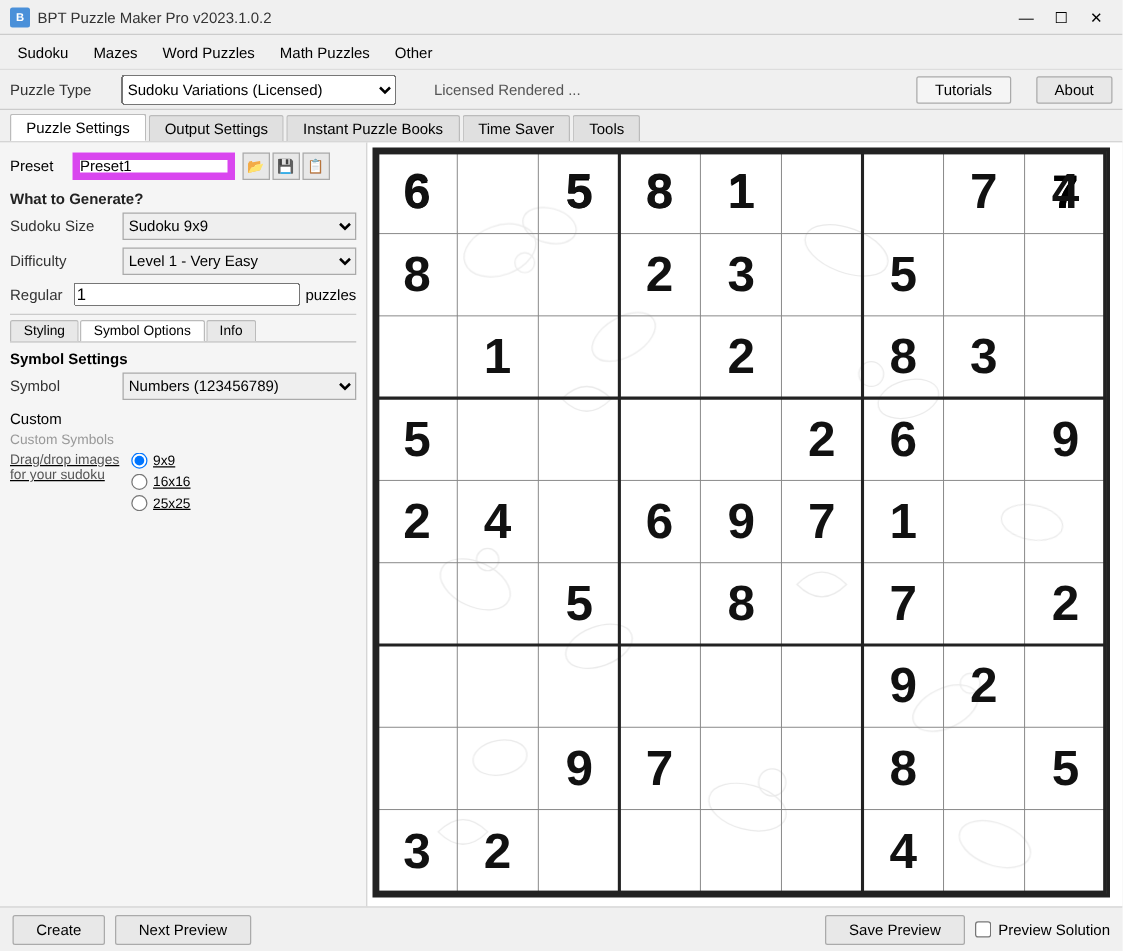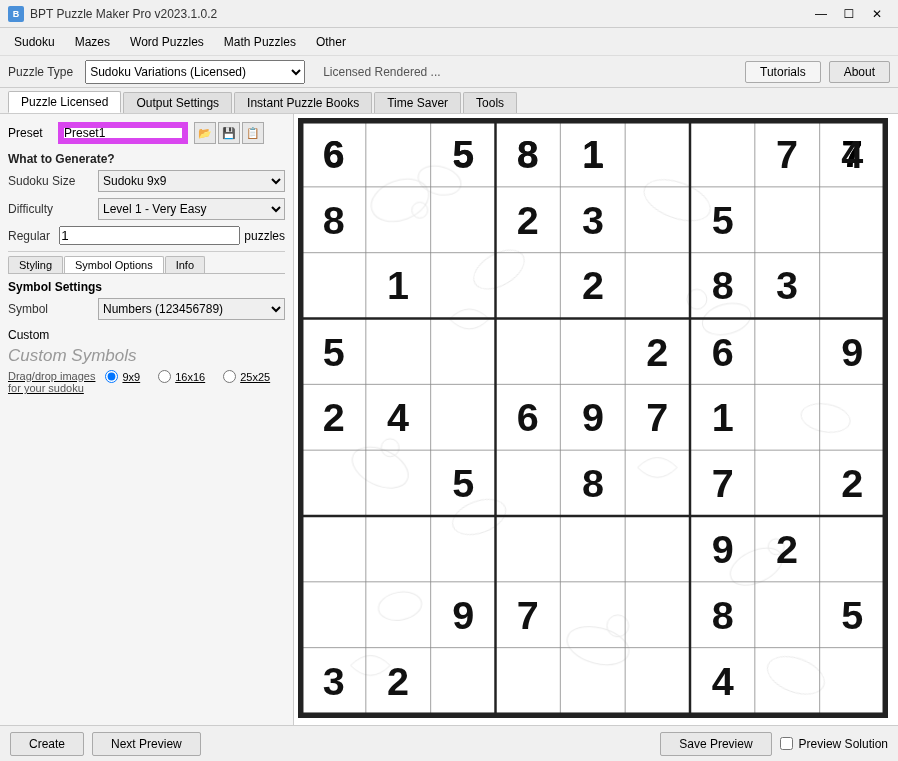--- a/index.html
+++ b/index.html
@@ -10,21 +10,21 @@
     #titlebar .app-icon { width: 16px; height: 16px; margin-right: 6px; background: #4a90d9; border-radius: 2px; display: flex; align-items: center; justify-content: center; color: white; font-size: 9px; font-weight: bold; }
     #titlebar .title-text { font-size: 12px; color: #333; flex: 1; }
     #titlebar .win-controls { display: flex; gap: 2px; }
     #titlebar .win-btn { width: 26px; height: 20px; border: none; background: transparent; cursor: pointer; font-size: 12px; display: flex; align-items: center; justify-content: center; }
 
     
     #menubar { background: #f0f0f0; height: 28px; display: flex; align-items: center; padding: 0 4px; border-bottom: 1px solid #ddd; }
     .menu-item { padding: 4px 10px; cursor: pointer; border-radius: 2px; }
 
     
-    #topbar { background: #f0f0f0; height: 32px; display: flex; align-items: center; padding: 2px 8px; border-bottom: 1px solid #ccc; gap: 8px; }
+    #topbar { background: #f0f0f0; height: 32px; display: flex; align-items: center; padding: 2px 8px; border-bottom: 1px solid #ccc; gap: 20px; }
     #topbar .label { color: #333; margin-right: 4px; }
     #puzzle-type-select { width: 220px; height: 24px; font-size: 12px; }
     #topbar .preview-text { flex: 1; color: #555; font-size: 12px; padding-left: 10px; }
     #topbar .tutorial-btn, #topbar .about-btn { padding: 3px 14px; border: 1px solid #aaa; background: #f5f5f5; cursor: pointer; border-radius: 2px; font-size: 12px; }
     #topbar .about-btn { background: #e8e8e8; }
 
     
     #tabrow { background: #f0f0f0; height: 26px; display: flex; align-items: flex-end; padding: 0 8px; border-bottom: 1px solid #ccc; }
     .tab-btn { padding: 3px 12px; border: 1px solid #bbb; border-bottom: none; background: #e0e0e0; cursor: pointer; font-size: 12px; border-radius: 2px 2px 0 0; margin-right: 2px; }
     .tab-btn.active { background: #ffffff; border-bottom: 1px solid #fff; z-index: 1; }
@@ -47,23 +47,23 @@
     .quantity-row .field-label { width: 90px; }
     .puzzles-text { margin-left: 4px; font-size: 12px; }
 
     
     #inner-tabs { display: flex; border-bottom: 1px solid #bbb; margin-bottom: 6px; }
     .inner-tab { padding: 2px 10px; border: 1px solid #bbb; border-bottom: none; background: #e8e8e8; cursor: pointer; font-size: 11px; border-radius: 2px 2px 0 0; margin-right: 1px; }
     .inner-tab.active { background: #fff; }
 
     .symbol-settings-label { font-size: 12px; font-weight: bold; margin-bottom: 4px; }
     .custom-label { font-size: 12px; margin: 8px 0 4px 0; }
-    .custom-symbols-placeholder { color: #999; font-size: 17px; font-style: italic; margin-bottom: 4px; }
+    .custom-symbols-placeholder { color: #999; font-size: 11px; margin-bottom: 4px; }
     .drag-drop-text { font-size: 11px; color: #555; margin-bottom: 4px; }
-    .radio-group { display: flex; flex-direction: row; gap: 18px; margin-left: 4px; }
+    .radio-group { display: flex; flex-direction: column; gap: 4px; margin-left: 4px; }
     .radio-row { display: flex; align-items: center; gap: 4px; font-size: 11px; }
     .drag-row { display: flex; align-items: flex-start; gap: 6px; text-decoration: underline; }
 
     
     #right-panel { flex: 1; background: #fff; display: flex; align-items: flex-start; justify-content: flex-start; padding: 4px; overflow: hidden; }
 
     
     .sudoku-outer { position: relative; width: 590px; height: 600px; border: 3px solid #222; background: #fff; }
     .sudoku-outer svg { width: 100%; height: 100%; }
 
@@ -100,21 +100,21 @@
   <span class="label">Puzzle Type</span>
   <select id="puzzle-type-select">
     <option>Sudoku Variations (Licensed)</option>
   </select>
   <span class="preview-text">Licensed Rendered ...</span>
   <button class="tutorial-btn">Tutorials</button>
   <button class="about-btn">About</button>
 </div>
 
 <div id="tabrow">
-  <button class="tab-btn active">Puzzle Licensed</button>
+  <button class="tab-btn active">Puzzle Settings</button>
   <button class="tab-btn">Output Settings</button>
   <button class="tab-btn">Instant Puzzle Books</button>
   <button class="tab-btn">Time Saver</button>
   <button class="tab-btn">Tools</button>
 </div>
 
 <div id="main">
 
   <div id="left-panel">
 

